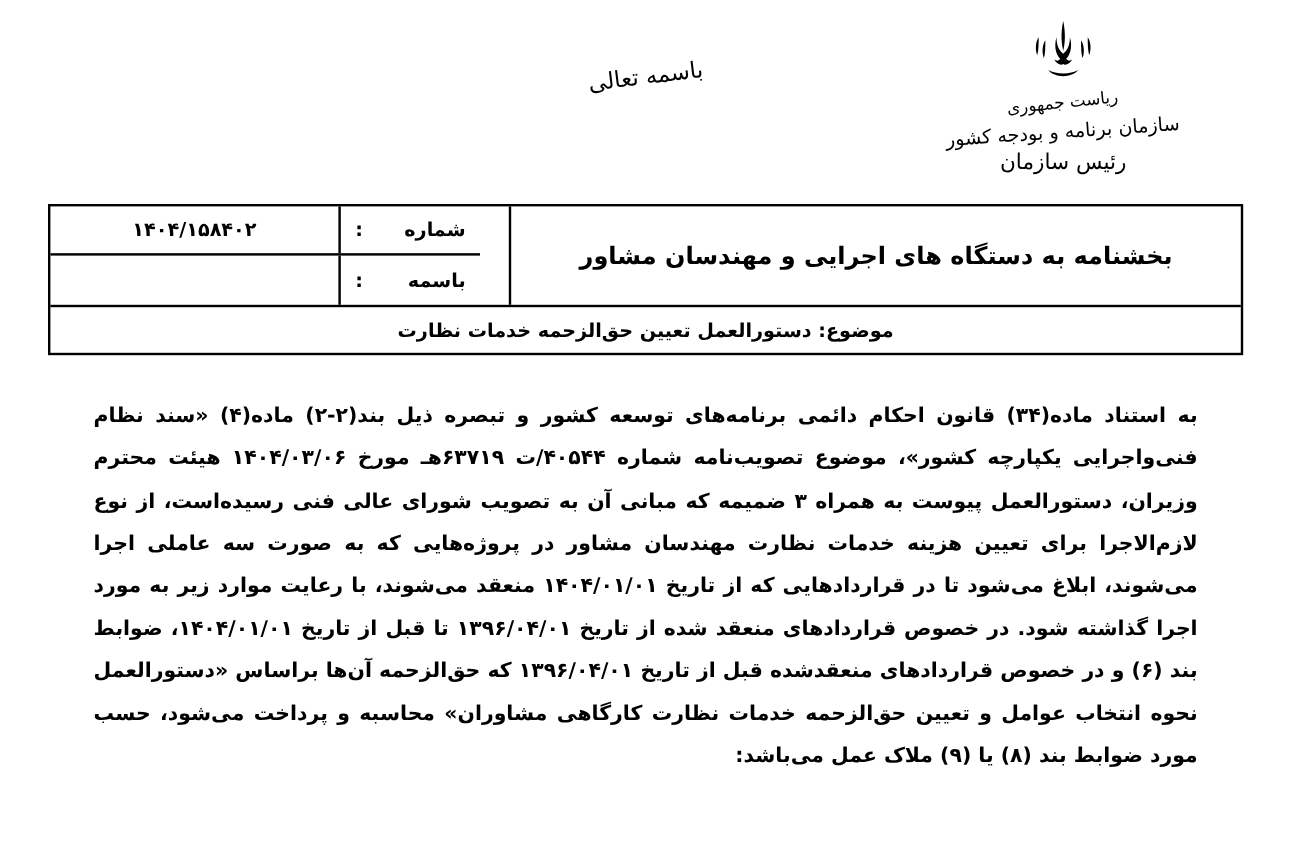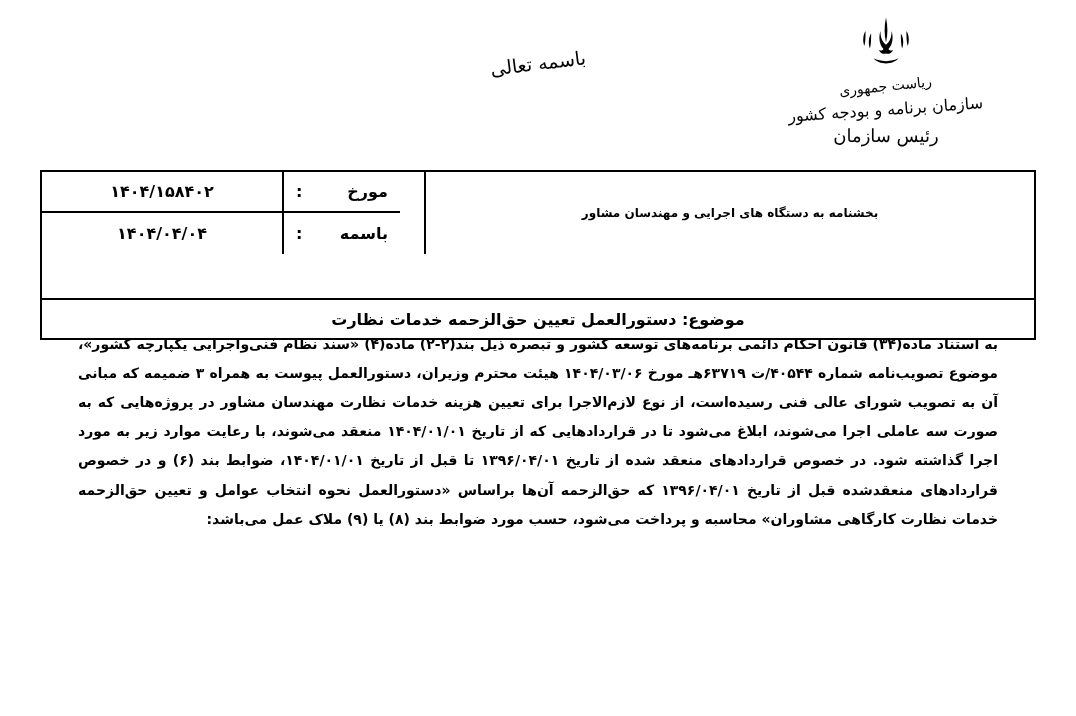--- a/index.html
+++ b/index.html
@@ -76,21 +76,21 @@
   .row {
     display: flex;
     width: 100%;
   }
   .titlecell {
     flex: 1 1 auto;
     border-left: 2px solid #000;
     display: flex;
     align-items: center;
     justify-content: center;
-    font-size: 12px;
+    font-size: 20px;
     font-weight: bold;
     padding: 6px 10px;
     box-sizing: border-box;
     margin-left: 24px;
   }
   .meta-col {
     width: 358px;
     flex: 0 0 358px;
     box-sizing: border-box;
   }
@@ -125,30 +125,29 @@
   }
   .subject-row {
     border-top: 2px solid #000;
     height: 40px;
     display: flex;
     align-items: center;
     justify-content: center;
     font-size: 16px;
     font-weight: bold;
     box-sizing: border-box;
-    margin-top: 44px;
   }
 
   
   .body-text {
     position: absolute;
     top: 330px;
     left: 78px;
     right: 78px;
-    font-size: 14px;
+    font-size: 17px;
     line-height: 2.08;
     text-align: justify;
     font-weight: bold;
     font-family: "DejaVu Sans", "Liberation Sans", sans-serif;
   }
 </style>
 </head>
 <body>
 
 <div class="page">
@@ -182,32 +181,31 @@
   </div>
 
   <div class="table-wrap">
 
     <div class="row">
       <div class="titlecell">بخشنامه به دستگاه های اجرایی و مهندسان مشاور</div>
       <div class="meta-col">
 
         <div class="meta-row first">
           <div class="meta-label">
-            <span>مورخ</span>
+            <span>شماره</span>
             <span class="colon">:</span>
           </div>
           <div class="meta-value">۱۴۰۴/۱۵۸۴۰۲</div>
         </div>
 
         <div class="meta-row">
           <div class="meta-label">
             <span>باسمه</span>
             <span class="colon">:</span>
           </div>
-          <div class="meta-value">۱۴۰۴/۰۴/۰۴</div>
         </div>
 
       </div>
     </div>
 
     <div class="subject-row">موضوع: دستورالعمل تعیین حق‌الزحمه خدمات نظارت</div>
   </div>
 
   <div class="body-text">به استناد ماده(۳۴) قانون احکام دائمی برنامه‌های توسعه کشور و تبصره ذیل بند(۲-۲) ماده(۴) «سند نظام فنی‌واجرایی یکپارچه کشور»، موضوع تصویب‌نامه شماره ۴۰۵۴۴/ت ۶۳۷۱۹هـ مورخ ۱۴۰۴/۰۳/۰۶ هیئت محترم وزیران، دستورالعمل پیوست به همراه ۳ ضمیمه که مبانی آن به تصویب شورای عالی فنی رسیده‌است، از نوع لازم‌الاجرا برای تعیین هزینه خدمات نظارت مهندسان مشاور در پروژه‌هایی که به صورت سه عاملی اجرا می‌شوند، ابلاغ می‌شود تا در قراردادهایی که از تاریخ ۱۴۰۴/۰۱/۰۱ منعقد می‌شوند، با رعایت موارد زیر به مورد اجرا گذاشته شود. در خصوص قراردادهای منعقد شده از تاریخ ۱۳۹۶/۰۴/۰۱ تا قبل از تاریخ ۱۴۰۴/۰۱/۰۱، ضوابط بند (۶) و در خصوص قراردادهای منعقدشده قبل از تاریخ ۱۳۹۶/۰۴/۰۱ که حق‌الزحمه آن‌ها براساس «دستورالعمل نحوه انتخاب عوامل و تعیین حق‌الزحمه خدمات نظارت کارگاهی مشاوران» محاسبه و پرداخت می‌شود، حسب مورد ضوابط بند (۸) یا (۹) ملاک عمل می‌باشد:</div>
 

